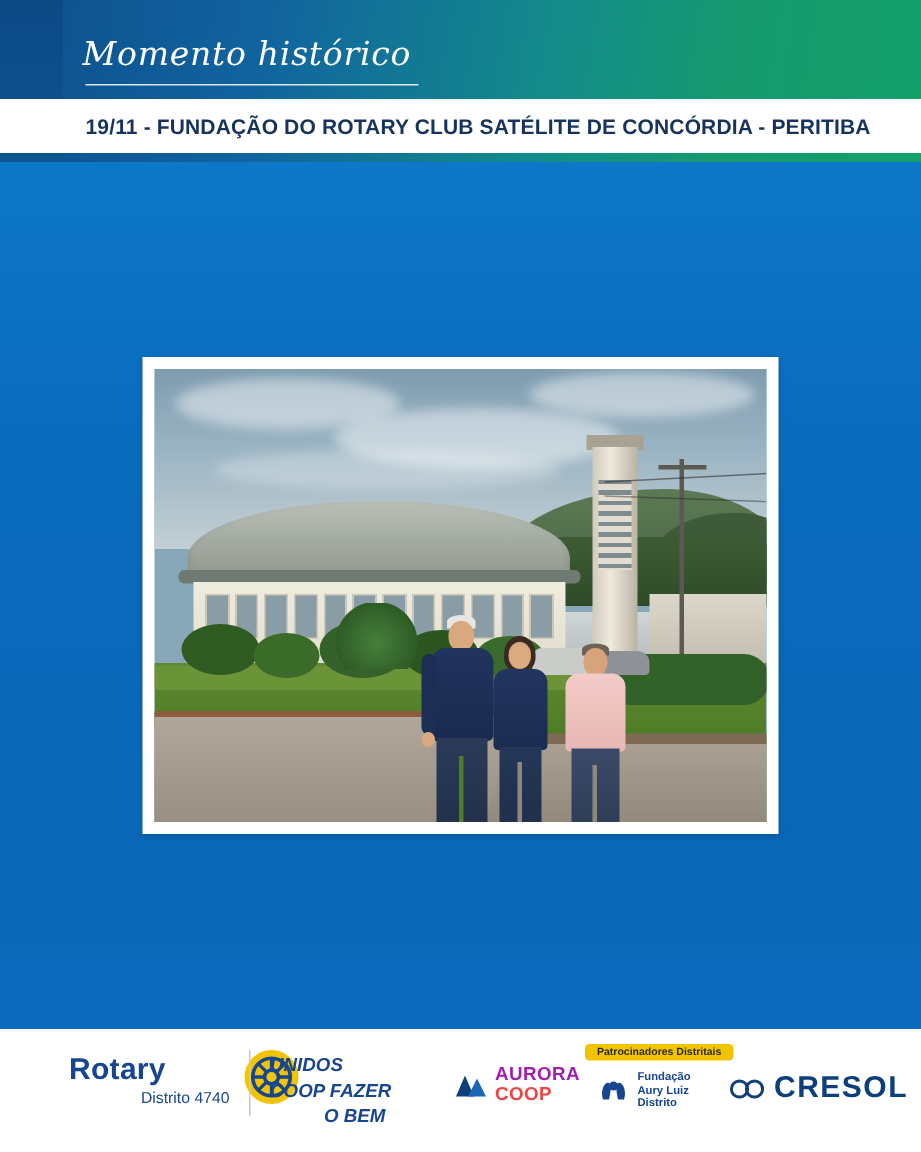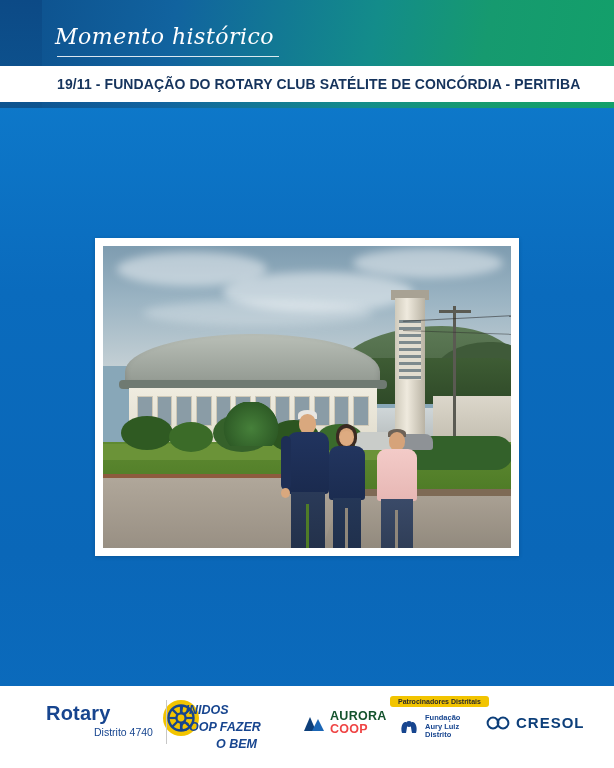--- a/index.html
+++ b/index.html
@@ -316,21 +316,21 @@
     position: absolute;
     top: 24px;
     left: 303px;
     display: flex;
     align-items: center;
   }
   .aurora-mark {
     width: 22px; height: 20px; margin-right: 5px;
   }
   .aurora-text { line-height: 1.02; }
-  .aurora-1 { font-size: 12.5px; font-weight: bold; color: #14532d; letter-spacing:.3px;}
+  .aurora-1 { font-size: 12.5px; font-weight: bold; color: #a21caf; letter-spacing:.3px;}
   .aurora-2 { font-size: 12.5px; font-weight: bold; color: #ef4444; letter-spacing:.3px;}
 
   .sponsor-tag {
     position: absolute;
     top: 10px;
     left: 390px;
     background: #f2c400;
     color: #2a2a2a;
     font-size: 7px;
     font-weight: bold;
@@ -350,21 +350,21 @@
   .fundacao-text div { font-size: 7.5px; font-weight: bold; color: #17458f; }
 
   .cresol {
     position: absolute;
     top: 28px;
     left: 486px;
     display: flex;
     align-items: center;
   }
   .cresol-mark { width: 24px; height: 16px; margin-right: 6px; }
-  .cresol-text { font-size: 15px; font-weight: bold; color: #0d3f7a; letter-spacing: 1px; }
+  .cresol-text { font-size: 20px; font-weight: bold; color: #0d3f7a; letter-spacing: 1px; }
 </style>
 </head>
 <body>
 
 <div class="page">
 
   <div class="top-band">
     <div class="band-left-strip"></div>
   </div>
   <div class="script-title">Momento histórico</div>

